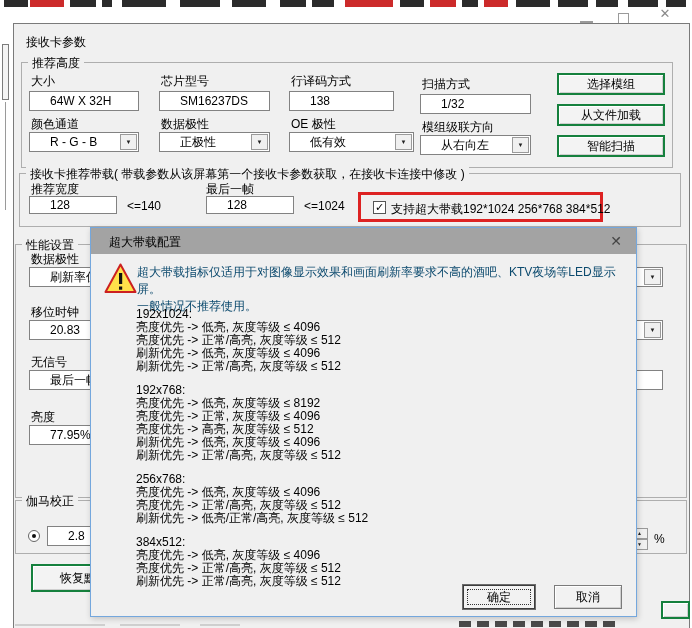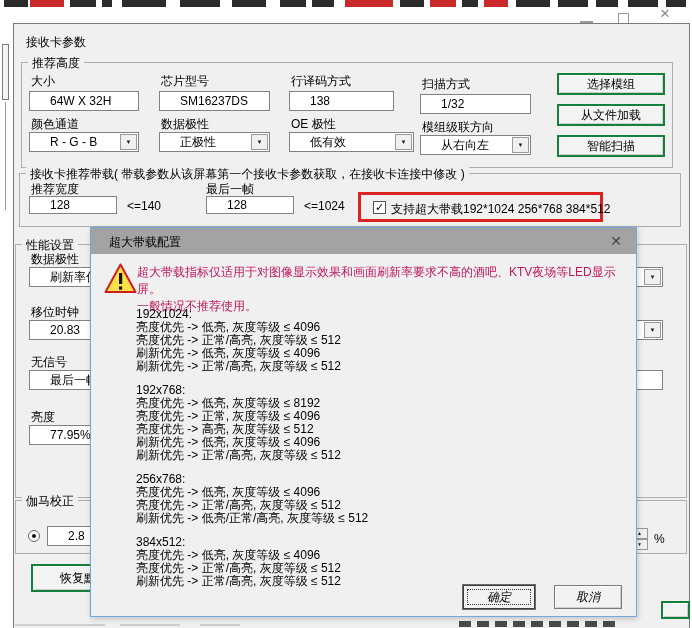--- a/index.html
+++ b/index.html
@@ -31,24 +31,24 @@
   .radio { position:absolute; width:12px; height:12px; border:1px solid #666; border-radius:50%; background:#fff; }
   .radio::after { content:""; position:absolute; left:3px; top:3px; width:4px; height:4px; border-radius:50%; background:#111; }
   .spin { position:absolute; width:17px; display:flex; flex-direction:column; }
   .spin span { flex:1; background:#f0f0f0; border:1px solid #9a9a9a; font-size:5px; line-height:8px; text-align:center; color:#222; }
 
   
   #dialog { position:absolute; left:90px; top:227px; width:547px; height:390px; background:#f0f0f0; border:1px solid #74a7dd; box-shadow:1px 2px 6px rgba(0,0,0,.18); z-index:10; }
   #dialog-titlebar { position:absolute; left:0; top:0; right:0; height:26px; background:#a3a3a3; }
   #dialog-title { position:absolute; left:18px; top:6px; }
   #dialog-close { position:absolute; right:10px; top:4px; width:20px; height:18px; text-align:center; color:#444; font-size:14px; line-height:18px; }
-  #warn-text { position:absolute; left:46px; top:36px; width:490px; color:#be185d; line-height:17px; }
+  #warn-text { position:absolute; left:46px; top:36px; width:490px; color:#0c4a6e; line-height:17px; }
   #sections { position:absolute; left:45px; top:80px; line-height:13px; }
   .sect { margin-bottom:11px; }
-  .dlg-btn { position:absolute; background:#f2f2f2; border:1px solid #7b7b7b; box-shadow:inset 1px 1px 0 #fff, inset -1px -1px 0 #cfcfcf; display:flex; align-items:center; justify-content:center;font-style:italic; }
+  .dlg-btn { position:absolute; background:#f2f2f2; border:1px solid #7b7b7b; box-shadow:inset 1px 1px 0 #fff, inset -1px -1px 0 #cfcfcf; display:flex; align-items:center; justify-content:center; }
   #ok-btn { left:372px; top:357px; width:72px; height:24px; border:1px solid #3c3c3c; box-shadow:0 0 0 1px #6b6b6b; outline:1px dotted #333; outline-offset:-5px; }
   #cancel-btn { left:463px; top:357px; width:68px; height:24px; }
 
   
   .line { position:absolute; background:#9a9a9a; }
   .bot-frag { position:absolute; top:621px; height:6px; background:#4a4a4a; }
   .bot-dash { position:absolute; top:624px; height:2px; background:#cfcfcf; }
 </style>
 </head>
 <body>

